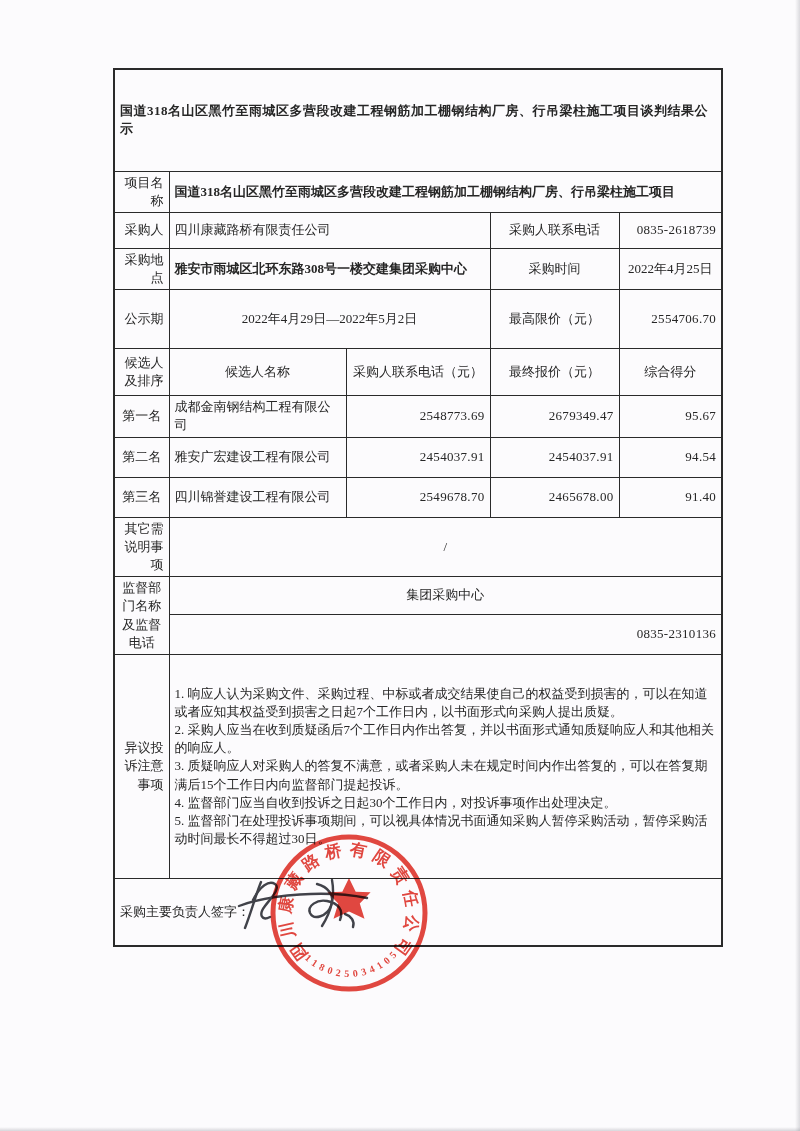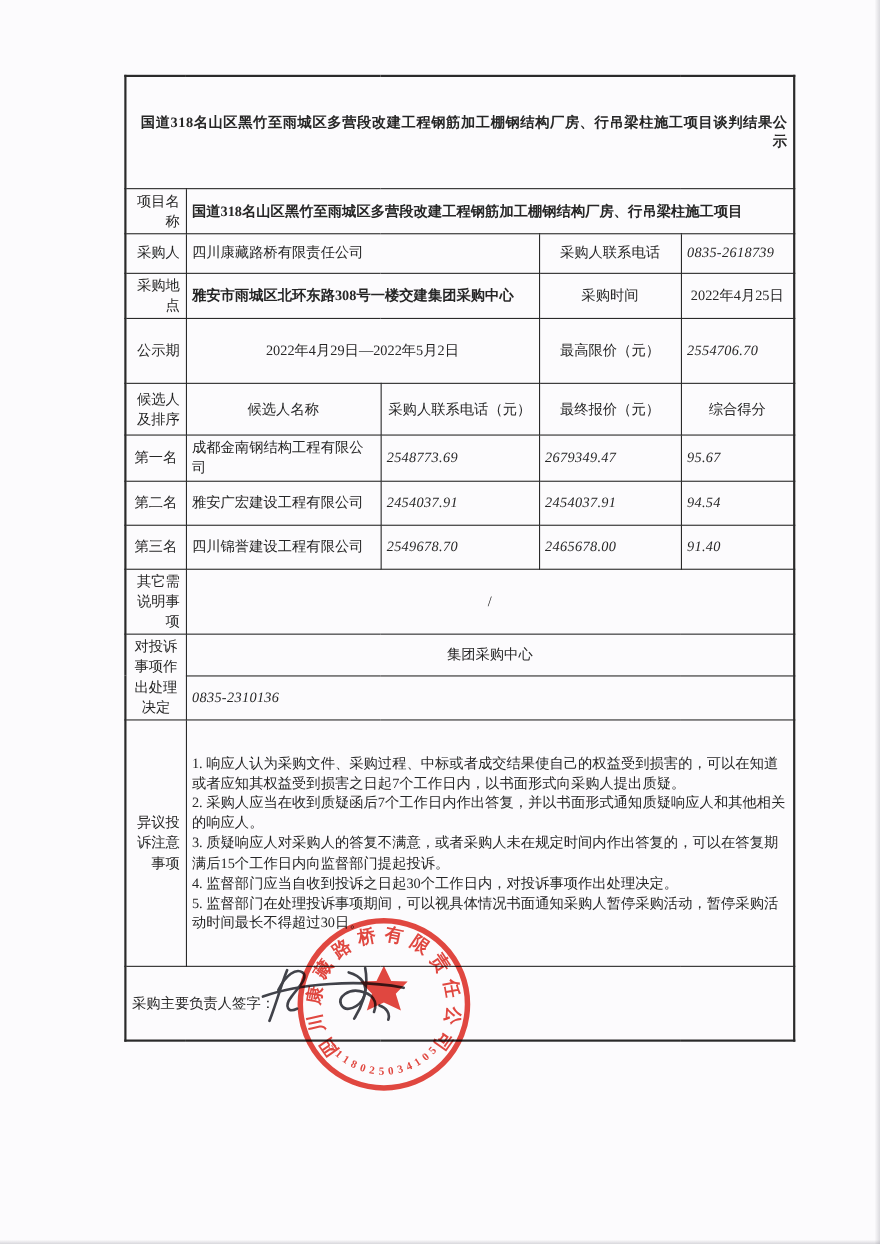--- a/index.html
+++ b/index.html
@@ -20,29 +20,29 @@
     border:2px solid #2a2a2a;
   }
   table.doc td{
     border:1px solid #2a2a2a;
     font-size:13px;line-height:1.4;
     padding:2px 5px;vertical-align:middle;
     color:#262626;
     word-break:break-all;overflow:hidden;
   }
   td.title-cell{
-    font-size:17px;font-weight:700;text-align:right;
+    font-size:17px;font-weight:700;text-align:left;
     line-height:1.9;padding:0 10px;color:#161616;letter-spacing:.5px;
   }
   td.lbl{text-align:right;padding-left:5px;line-height:1.4;}
   td.lbl-center{text-align:center;line-height:1.4;}
   td.val-left{text-align:left;padding-left:8px;margin-left:16px;}
   td.val-center{text-align:center;}
   td.hdr{text-align:center;font-size:13px;margin-left:41px;}
-  td.num{text-align:left;font-size:13px;letter-spacing:.3px;font-style:italic;}
+  td.num{text-align:right;font-size:13px;letter-spacing:.3px;}
   td.objection-body{font-size:13px;line-height:1.62;padding:6px 8px 6px 7px;text-align:left;}
   .obj-item{margin:0;}
   td.sign-cell{text-align:left;padding-left:12px;font-size:14px;vertical-align:middle;}
 
   .stamp{
     position:absolute;left:264px;top:828px;width:170px;height:170px;
     mix-blend-mode:multiply;opacity:.92;pointer-events:none;
   }
   .signature{
     position:absolute;left:233px;top:866px;width:140px;height:76px;
@@ -123,21 +123,21 @@
     <td class="num">2465678.00</td>
     <td class="num">91.40</td>
   </tr>
 
   <tr style="height:47px">
     <td class="lbl">其它需说明事项</td>
     <td colspan="4" class="val-center">/</td>
   </tr>
 
   <tr style="height:34px">
-    <td rowspan="2" class="lbl-center">对投诉事项作出处理决定</td>
+    <td rowspan="2" class="lbl-center">监督部门名称及监督电话</td>
     <td colspan="4" class="val-center">集团采购中心</td>
   </tr>
   <tr style="height:36px">
     <td colspan="4" class="num">0835-2310136</td>
   </tr>
 
   <tr style="height:224px">
     <td class="lbl">异议投诉注意事项</td>
     <td colspan="4" class="objection-body">
       <p class="obj-item">1. 响应人认为采购文件、采购过程、中标或者成交结果使自己的权益受到损害的，可以在知道或者应知其权益受到损害之日起7个工作日内，以书面形式向采购人提出质疑。</p>

